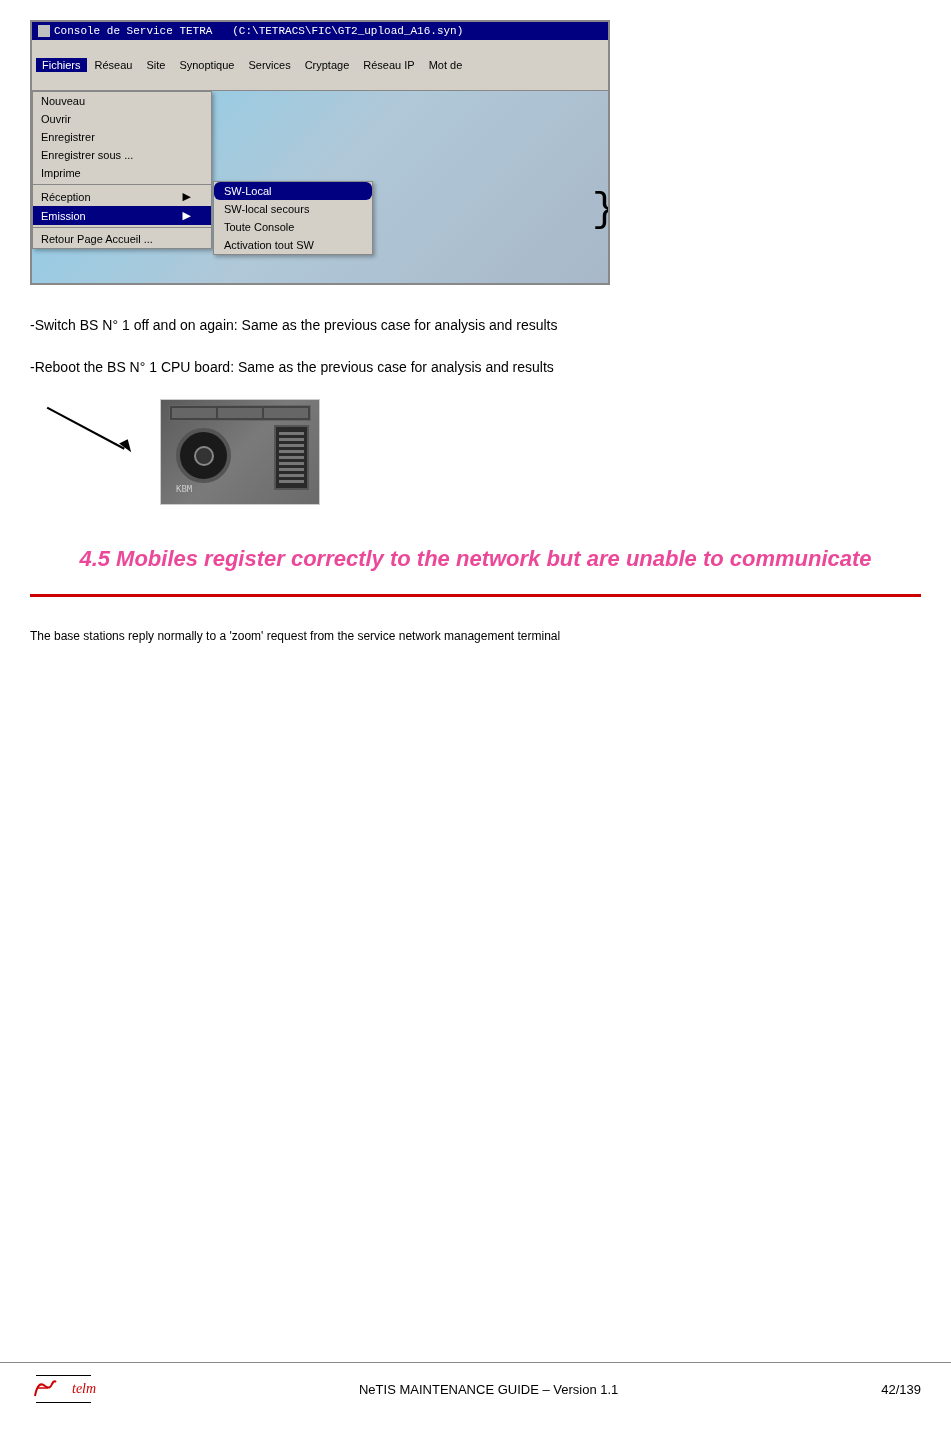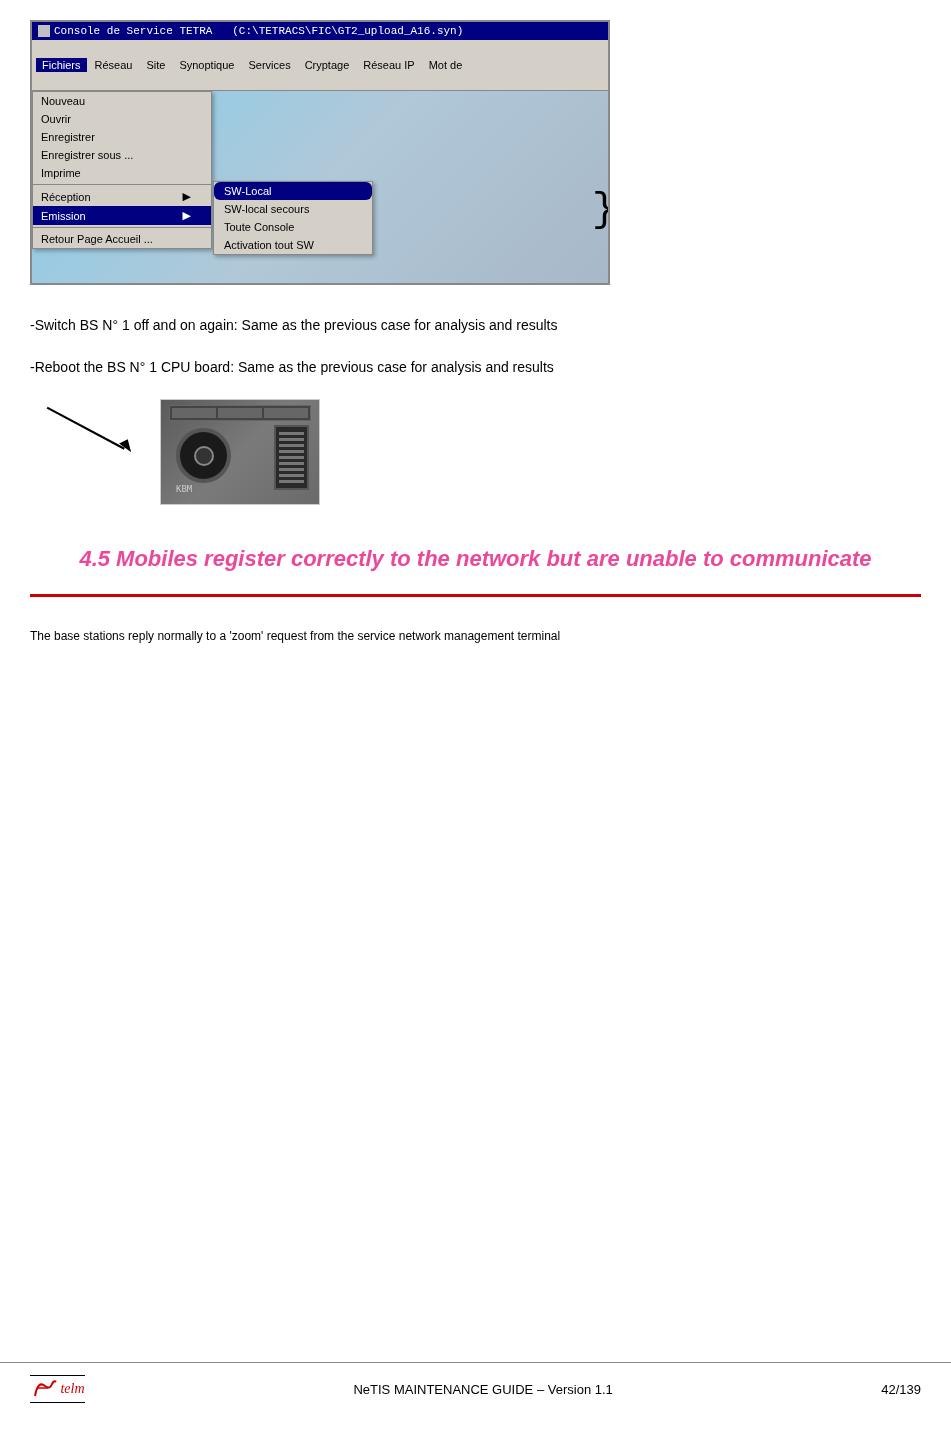--- a/index.html
+++ b/index.html
@@ -399,21 +399,21 @@
   <div class="section-divider"></div>
 
   <div class="section-body">The base stations reply normally to a 'zoom' request from the service network management terminal</div>
 
 </div>
 
 <div class="footer">
   <div class="footer-logo">
     <div style="display: flex; flex-direction: column; align-items: center; gap: 2px;">
       <div style="width: 55px; height: 1px; background: #000;"></div>
-      <div style="display: flex; align-items: center; gap: 0;">
+      <div style="display: flex; align-items: center; gap: 12px;">
 
         <svg width="30" height="22" viewBox="0 0 30 22">
           <path d="M5,18 Q8,2 15,8 Q20,12 22,6 Q24,2 26,4" stroke="#cc0000" stroke-width="2" fill="none"></path>
           <path d="M8,10 L18,10" stroke="#cc0000" stroke-width="1.5" fill="none"></path>
         </svg>
         <span style="font-family: serif; font-style: italic; color: #cc0000; font-size: 14px;">telm</span>
       </div>
       <div style="width: 55px; height: 1px; background: #000;"></div>
     </div>
   </div>

